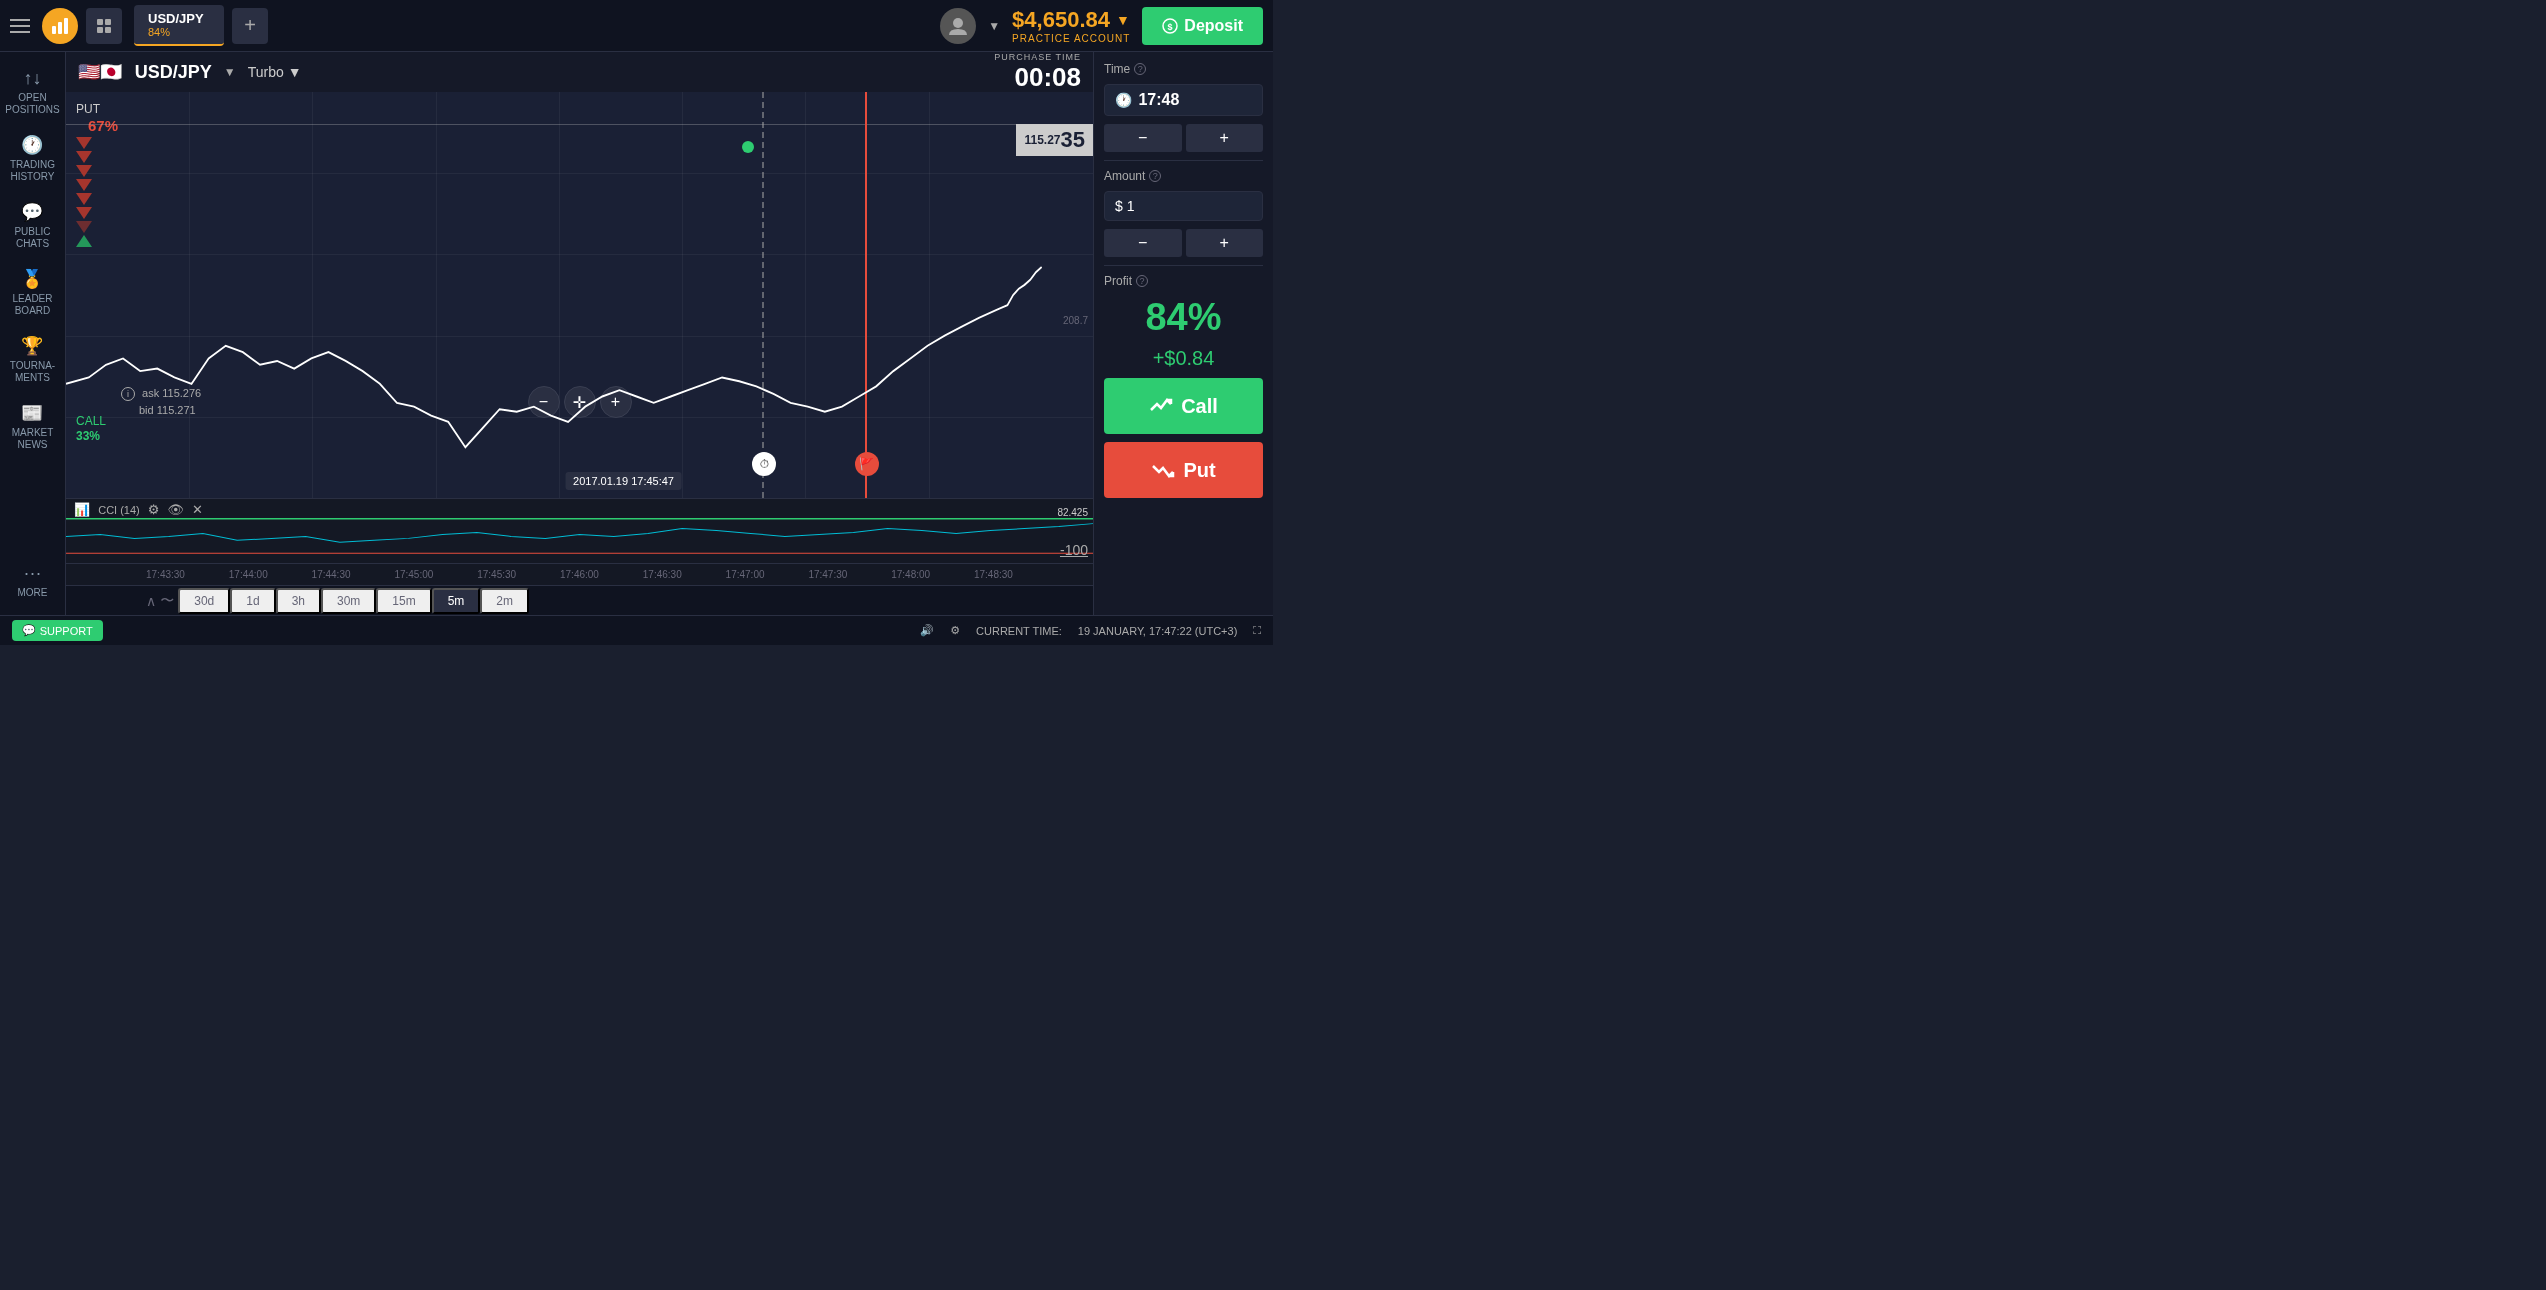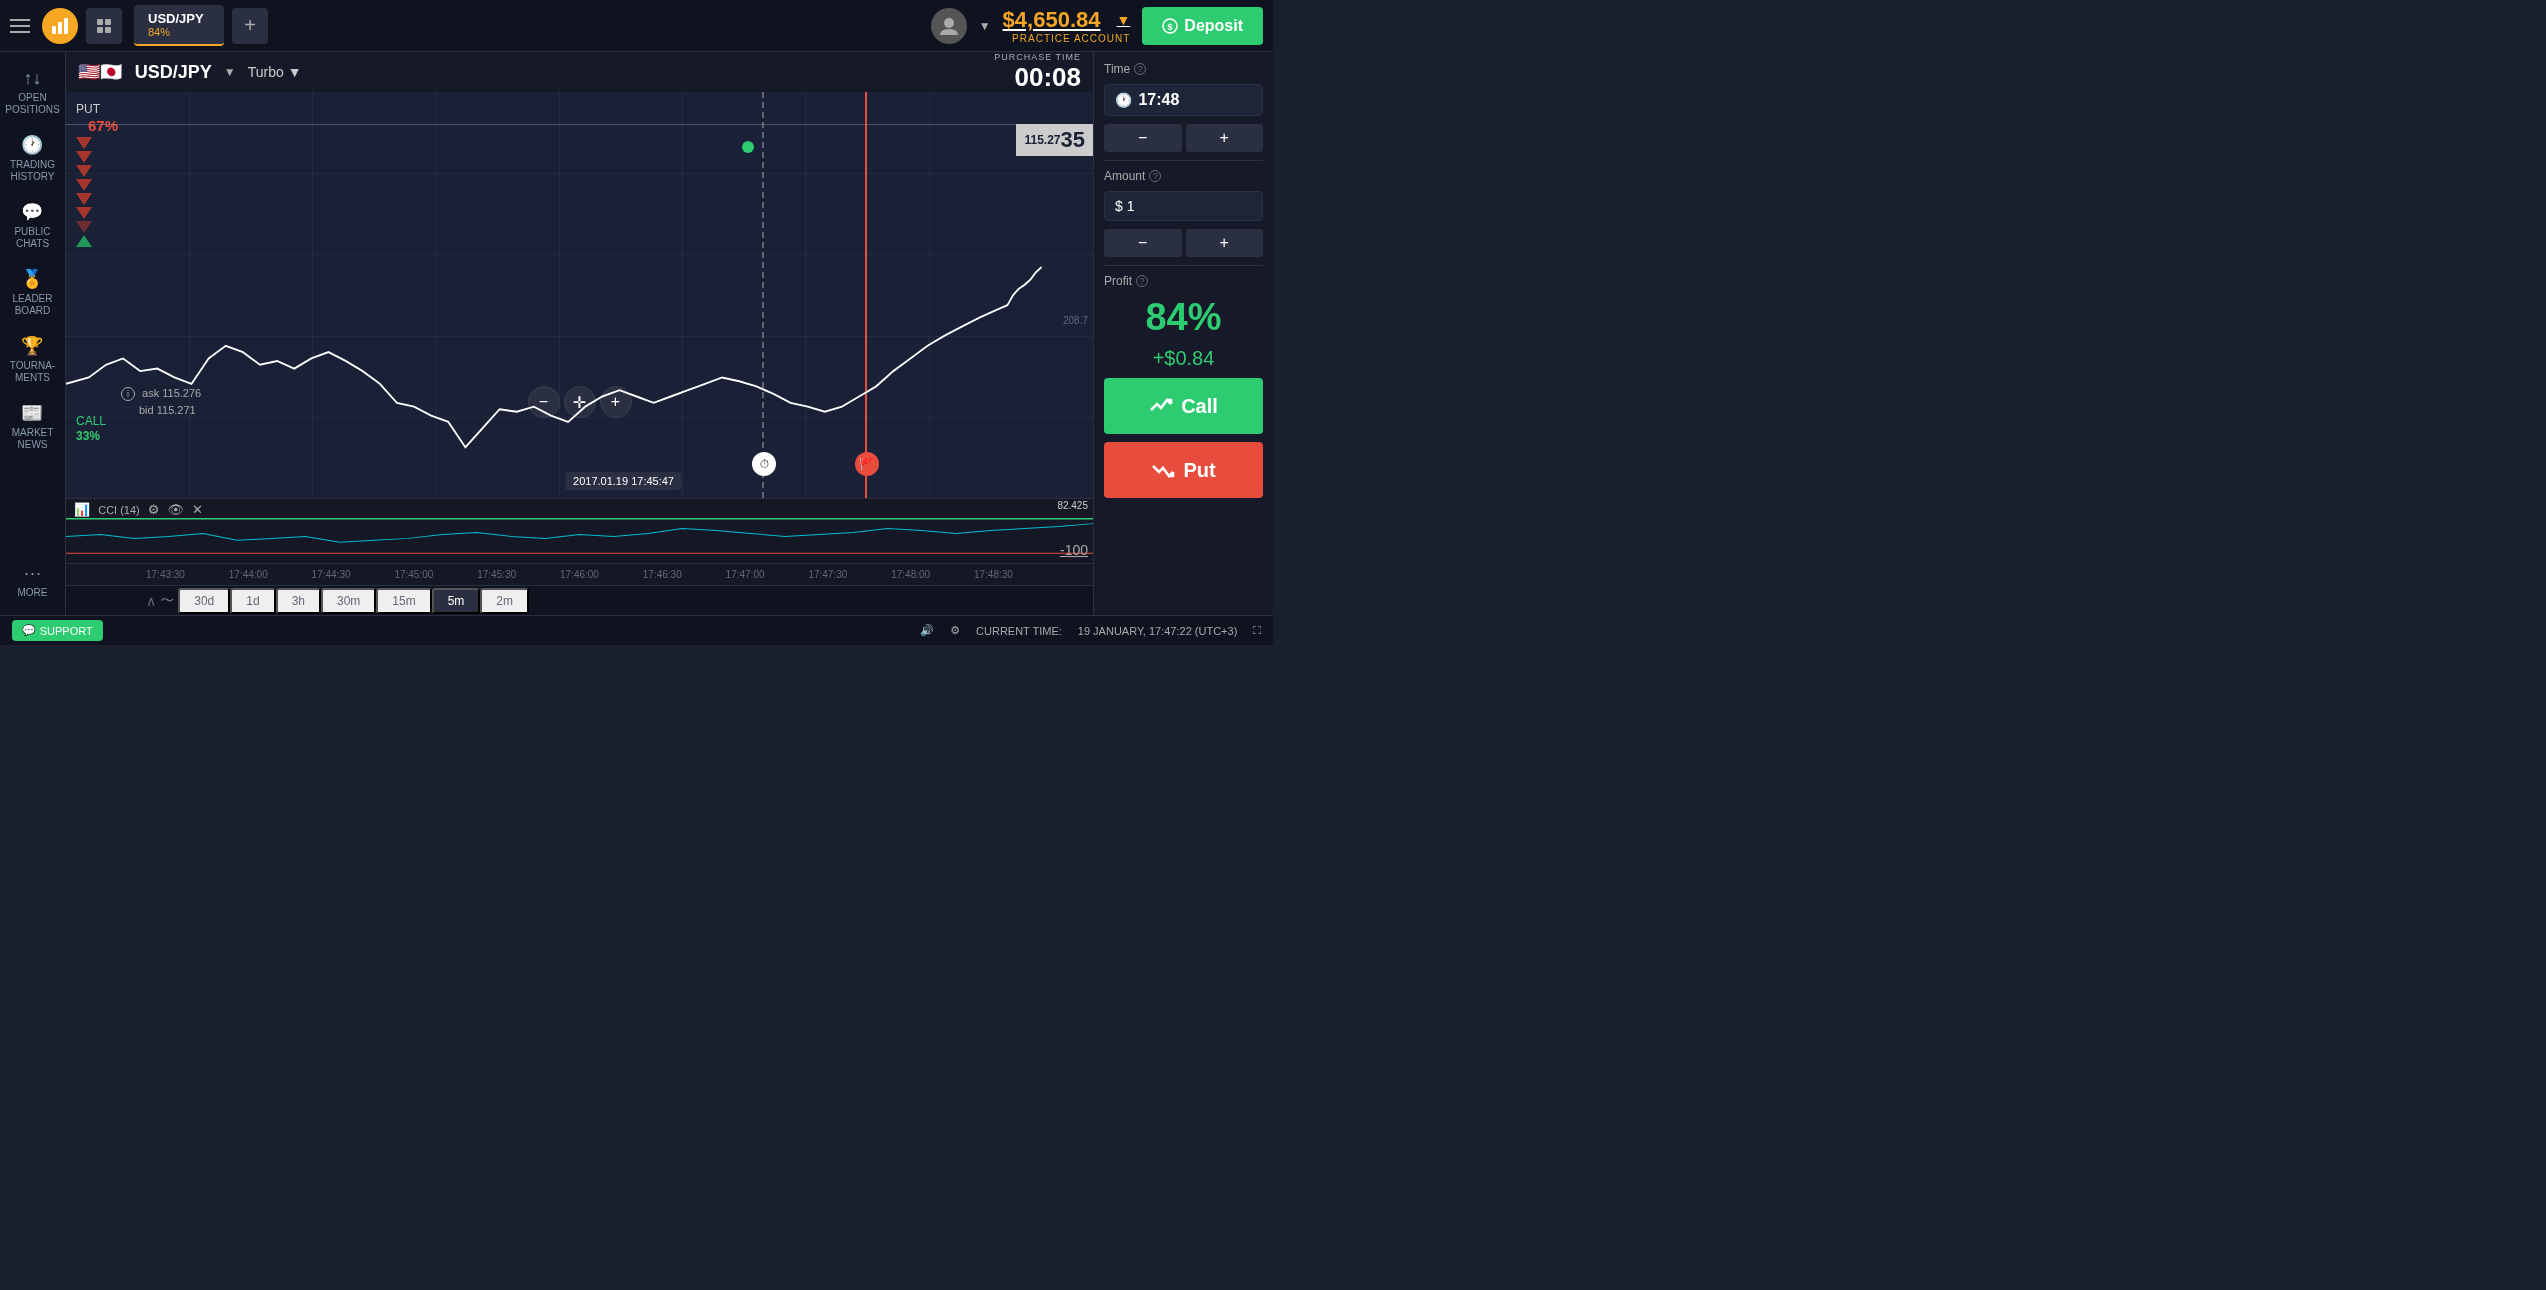--- a/index.html
+++ b/index.html
@@ -646,21 +646,21 @@
   <div class="nav-add-tab">+</div>
   <div class="nav-right">
     <div class="nav-avatar">
       <svg width="22" height="22" viewBox="0 0 22 22" fill="#aaa">
         <circle cx="11" cy="8" r="5"></circle>
         <path d="M2 20 Q2 14 11 14 Q20 14 20 20"></path>
       </svg>
     </div>
     <span style="color:#aaa;cursor:pointer;">▼</span>
     <div class="nav-balance-area">
-      <div style="display:flex;align-items:center;gap:16px;text-decoration:underline;">
+      <div style="display:flex;align-items:center;gap:6px;">
         <span class="nav-balance">$4,650.84</span>
         <span class="nav-balance-arrow">▼</span>
       </div>
       <div class="nav-practice">PRACTICE ACCOUNT</div>
     </div>
     <button class="nav-deposit">
       <svg width="16" height="16" viewBox="0 0 16 16" fill="white">
         <circle cx="8" cy="8" r="7" stroke="white" stroke-width="1.5" fill="none"></circle>
         <text x="8" y="12" text-anchor="middle" fill="white" font-size="9" font-weight="bold">$</text>
       </svg>
@@ -812,21 +812,21 @@
       </div>
       <svg width="100%" height="100%" viewBox="0 0 900 65" preserveAspectRatio="none">
 
         <line x1="0" y1="20" x2="900" y2="20" stroke="#2ecc71" stroke-width="1.5"></line>
 
         <line x1="0" y1="55" x2="900" y2="55" stroke="#e74c3c" stroke-width="1"></line>
 
         <polyline fill="none" stroke="#00bcd4" stroke-width="1" points="0,38 30,36 60,40 90,38 120,35 150,42 180,40 210,38 240,44 270,42 300,40 330,36 360,34 390,38 420,40 450,36 480,38 510,35 540,30 570,32 600,35 630,38 660,36 690,34 720,30 750,32 780,35 810,32 840,30 870,28 900,25"></polyline>
       </svg>
       
-      <div style="position:absolute;right:5px;top:1px;color:#ccc;font-size:10px;">82.425</div>
+      <div style="position:absolute;right:5px;top:8px;color:#ccc;font-size:10px;">82.425</div>
       <div style="position:absolute;right:5px;bottom:5px;color:#aaa;font-size:14px;text-decoration:underline;">-100</div>
     </div>
 
     <div style="position:absolute;left:66px;bottom:120px;display:flex;gap:4px;">
     </div>
 
     <div class="time-axis">
       <span>17:43:30</span>
       <span>17:44:00</span>
       <span>17:44:30</span>

